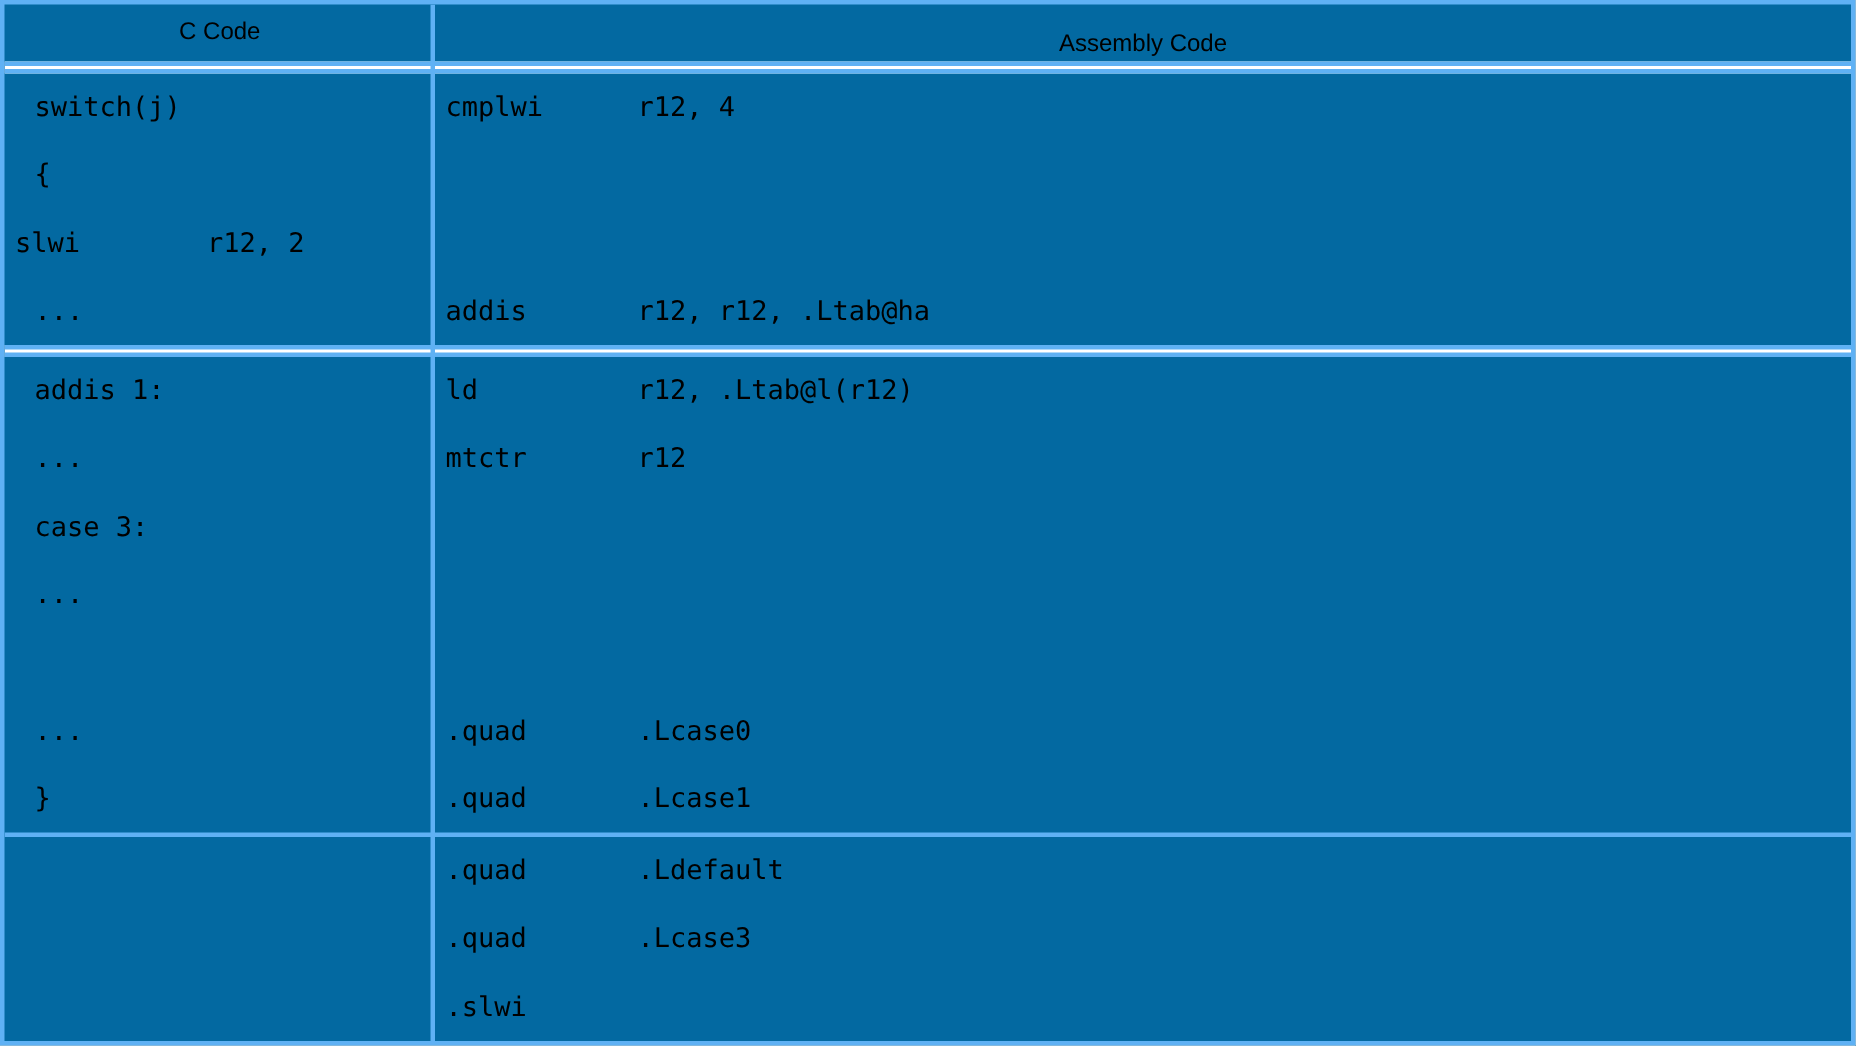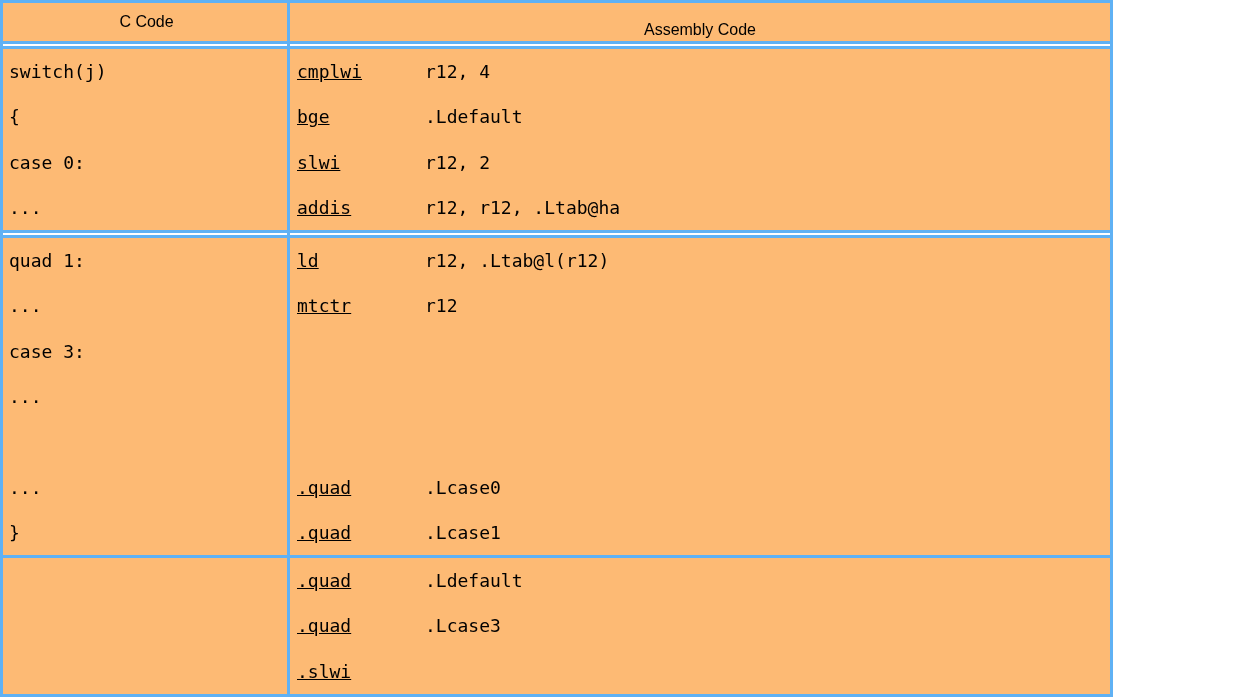--- a/index.html
+++ b/index.html
@@ -5,25 +5,25 @@
   :root{
     --blue:#5fb1f4;
   }
   html,body{
     margin:0;
     padding:0;
     background:#ffffff;
   }
   .code-table{
     position:relative;
-    width:1113px;
+    width:1237px;
     height:697px;
     box-sizing:border-box;
     border:3px solid var(--blue);
-    background:#fdba74;
+    background:#0369a1;
     overflow:hidden;
     font-family:"DejaVu Sans Mono","Liberation Mono",monospace;
   }
   .header-row{
     display:flex;
     height:38px;
     align-items:center;
     font-family:"Liberation Sans",sans-serif;
     font-size:16px;
     color:#000000;
@@ -52,30 +52,29 @@
     display:flex;
     height:45.28px;
     align-items:center;
     font-size:18px;
     color:#000000;
     white-space:pre;
   }
   .cell-c{
     width:287px;
     box-sizing:border-box;
-    padding-left:6px;
+    padding-left:20px;
   }
   .cell-asm{
     flex:1;
     padding-left:7px;
   }
   .asm-op{
     display:inline-block;
     min-width:128px;
-    text-decoration:underline;
   }
   .v-divider{
     position:absolute;
     left:284px;
     top:0;
     bottom:0;
     width:3px;
     background:var(--blue);
   }
 </style>
@@ -83,25 +82,25 @@
 <body>
 
 <div class="code-table">
   <div class="header-row">
     <div class="h-cell-left">C Code</div>
     <div class="h-cell-right">Assembly Code</div>
   </div>
   <div class="sep-double"></div>
   <div id="table-body">
       <div class="row"><div class="cell-c">switch(j)</div><div class="cell-asm"><span class="asm-op">cmplwi</span><span class="asm-args">r12, 4</span></div></div>
-      <div class="row"><div class="cell-c">{</div><div class="cell-asm"><span class="asm-op">bge</span><span class="asm-args">.Ldefault</span></div></div>
-      <div class="row"><div class="cell-c">case 0:</div><div class="cell-asm"><span class="asm-op">slwi</span><span class="asm-args">r12, 2</span></div></div>
+      <div class="row"><div class="cell-c">{</div></div>
+      <div class="row"><div class="cell-asm"><span class="asm-op">slwi</span><span class="asm-args">r12, 2</span></div></div>
       <div class="row"><div class="cell-c">...</div><div class="cell-asm"><span class="asm-op">addis</span><span class="asm-args">r12, r12, .Ltab@ha</span></div></div>
       <div class="sep-double"></div>
-      <div class="row"><div class="cell-c">quad 1:</div><div class="cell-asm"><span class="asm-op">ld</span><span class="asm-args">r12, .Ltab@l(r12)</span></div></div>
+      <div class="row"><div class="cell-c">addis 1:</div><div class="cell-asm"><span class="asm-op">ld</span><span class="asm-args">r12, .Ltab@l(r12)</span></div></div>
       <div class="row"><div class="cell-c">...</div><div class="cell-asm"><span class="asm-op">mtctr</span><span class="asm-args">r12</span></div></div>
       <div class="row"><div class="cell-c">case 3:</div></div>
       <div class="row"><div class="cell-c">...</div></div>
       <div class="row"></div>
       <div class="row"><div class="cell-c">...</div><div class="cell-asm"><span class="asm-op">.quad</span><span class="asm-args">.Lcase0</span></div></div>
       <div class="row"><div class="cell-c">}</div><div class="cell-asm"><span class="asm-op">.quad</span><span class="asm-args">.Lcase1</span></div></div>
       <div class="sep-single"></div>
       <div class="row"><div class="cell-c"></div><div class="cell-asm"><span class="asm-op">.quad</span><span class="asm-args">.Ldefault</span></div></div>
       <div class="row"><div class="cell-c"></div><div class="cell-asm"><span class="asm-op">.quad</span><span class="asm-args">.Lcase3</span></div></div>
       <div class="row"><div class="cell-c"></div><div class="cell-asm"><span class="asm-op">.slwi</span><span class="asm-args"></span></div></div>

